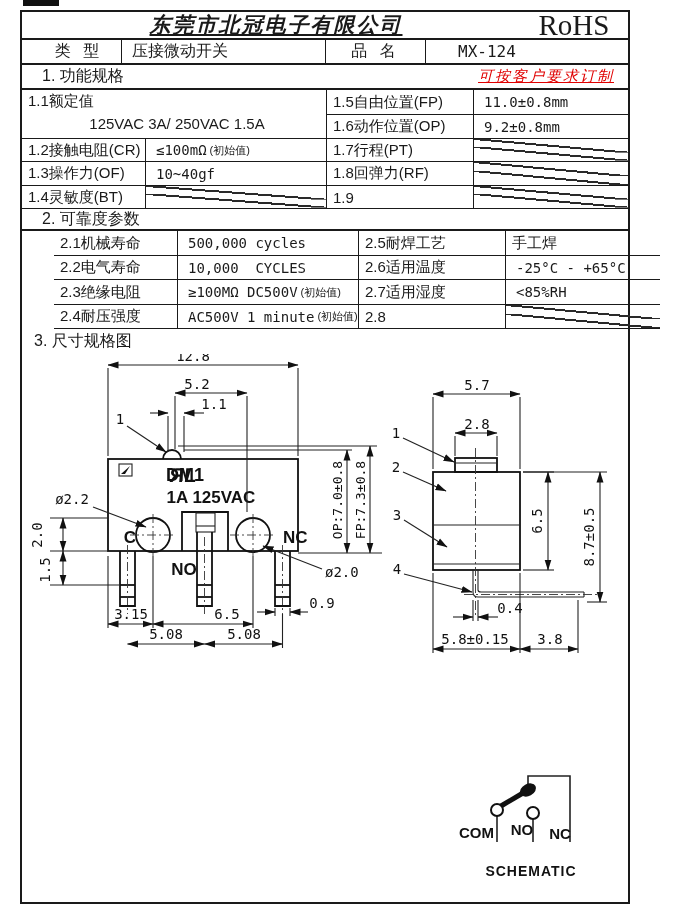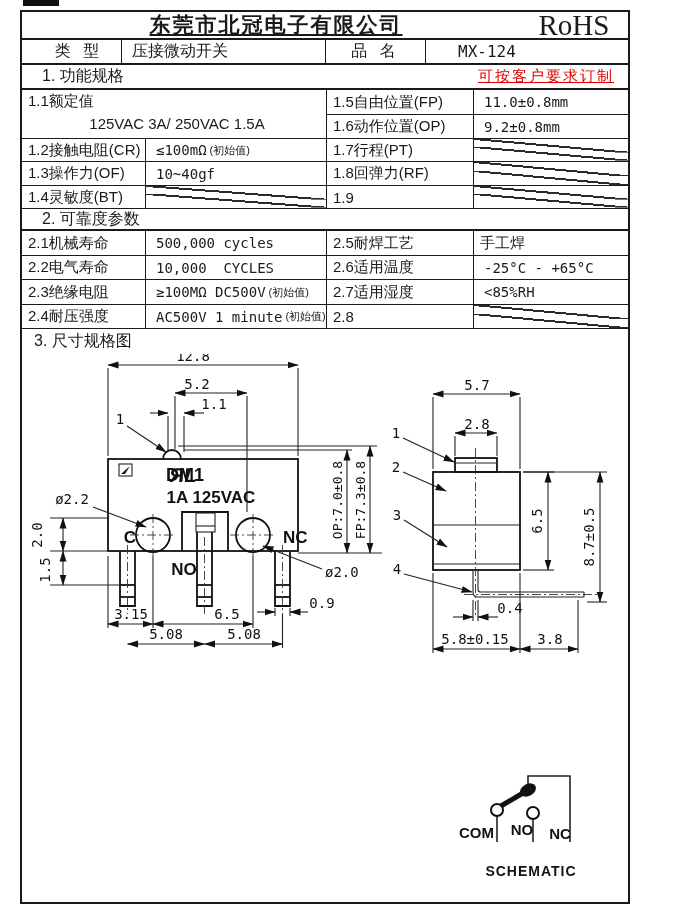--- a/index.html
+++ b/index.html
@@ -8,43 +8,43 @@
   .scanmark{position:absolute;left:23px;top:0;width:36px;height:6px;background:#111;}
   .frame{position:absolute;left:20px;top:10px;width:610px;height:894px;
          border:2.5px solid #1a1a1a;box-sizing:border-box;}
   .row{display:flex;box-sizing:border-box;border-bottom:2px solid #1a1a1a;}
   .cell{box-sizing:border-box;border-right:1.5px solid #1a1a1a;overflow:hidden;white-space:pre;}
   .cell.last{border-right:none;}
 
   
   .title-row{height:28px;align-items:center;}
   .company{flex:1;text-align:center;font-size:21px;font-weight:bold;letter-spacing:2px;
-           text-decoration:underline;line-height:26px;}
+           text-decoration:underline;line-height:26px;font-style:italic;}
   .rohs{width:88px;text-align:center;padding-right:10px;font-family:"Liberation Serif","DejaVu Serif",serif;
         font-size:29px;line-height:26px;font-weight:500;}
 
   
   .type-row{height:25px;}
   .type-row .cell{display:flex;align-items:center;font-size:16px;}
   .c-tl{width:100px;justify-content:center;letter-spacing:4px;padding-left:15px;}
   .c-tv{width:204px;padding-left:10px;}
   .c-nl{width:100px;justify-content:center;letter-spacing:4px;}
   .c-nv{flex:1;padding-left:32px;font-family:"DejaVu Sans Mono",monospace;font-size:15px;}
 
   
   .sec-head{height:25px;align-items:center;position:relative;font-size:16px;}
   .sec-head .t{padding-left:20px;}
   .sec-head.s2{height:22px;}
-  .red-note{position:absolute;right:14px;top:2px;color:#e00000;
+  .red-note{position:absolute;right:14px;top:2px;color:#e00000;font-style:italic;
             text-decoration:underline;font-size:15px;letter-spacing:2px;}
 
   
   .grid{display:grid;box-sizing:border-box;}
   #sec1-table{grid-template-columns:124px 181px 147px 154px;grid-template-rows:25px 24px 23px 24px 23px;border-radius:11px;}
-  #sec2-table{grid-template-columns:124px 181px 147px 154px;grid-template-rows:25px 24px 25px 24px;}
+  #sec2-table{grid-template-columns:124px 181px 147px 154px;grid-template-rows:25px 24px 25px 24px;padding-left:32px;}
   .g{box-sizing:border-box;border-right:1.5px solid #1a1a1a;border-bottom:1.5px solid #1a1a1a;
      display:flex;align-items:center;font-size:15px;padding-left:6px;overflow:hidden;white-space:pre;}
   .g.lastcol{border-right:none;}
   .g.val{font-family:"DejaVu Sans Mono","Liberation Mono",monospace;font-size:14px;padding-left:10px;}
   .g .note{font-size:11px;font-family:"Liberation Sans",sans-serif;margin-left:3px;}
   .rated{grid-column:1/3;grid-row:1/3;flex-direction:column;align-items:stretch;justify-content:flex-start;padding:2px 0 0 6px;}
   .rated .rv{text-align:center;font-family:Liberation Sans, sans-serif;font-size:15px;margin-top:4px;}
   .diag{background-image:
     linear-gradient(to top right,transparent calc(50% - 1px),#2a2a2a calc(50% - 1px),#2a2a2a calc(50% + 1px),transparent calc(50% + 1px)),
     linear-gradient(to top right,transparent calc(50% - 1px),#2a2a2a calc(50% - 1px),#2a2a2a calc(50% + 1px),transparent calc(50% + 1px));

